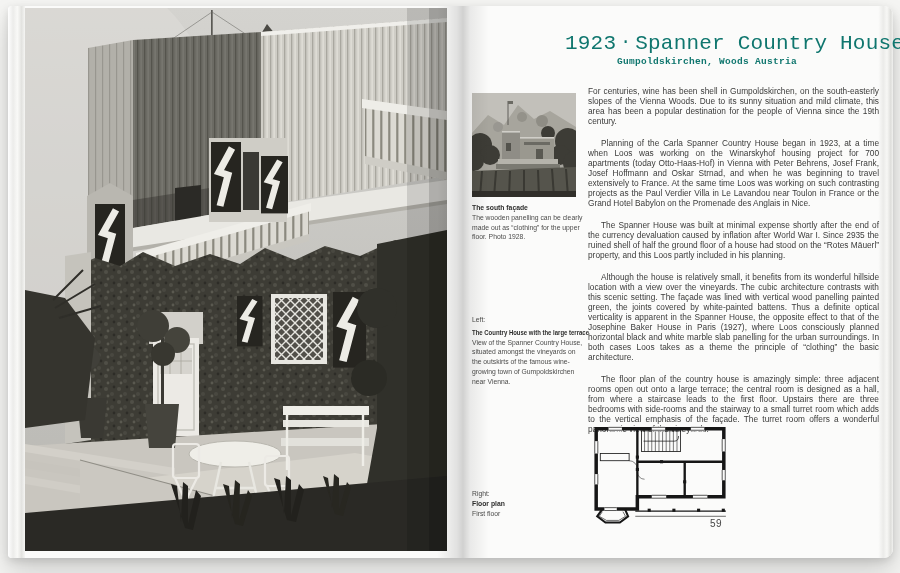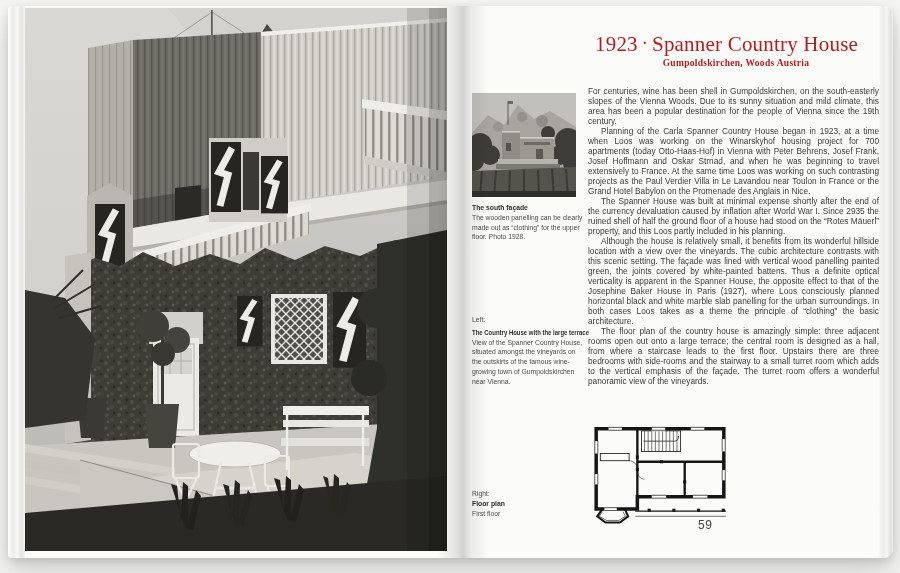--- a/index.html
+++ b/index.html
@@ -11,47 +11,47 @@
   .edge-left{position:absolute;left:0;top:0;bottom:0;width:17px;border-radius:4px 0 0 4px;
         background:linear-gradient(90deg,#ffffff 0%,#ececea 30%,#f9f9f7 55%,#e3e3e0 80%,#f5f5f3 100%);}
   .edge-right{position:absolute;right:0;top:0;bottom:0;width:15px;border-radius:0 9px 9px 0;
         background:linear-gradient(90deg,#fcfcfb 0%,#ebebe9 35%,#f7f7f5 60%,#dededb 85%,#f1f1ef 100%);}
   .gutter{position:absolute;left:429px;top:0;bottom:0;width:52px;z-index:6;pointer-events:none;
         background:linear-gradient(90deg,rgba(0,0,0,0) 0%,rgba(0,0,0,.10) 38%,rgba(0,0,0,.17) 50%,rgba(0,0,0,.07) 64%,rgba(0,0,0,0) 100%);}
   .photo{position:absolute;left:17px;top:2px;width:422px;height:543px;background:#bdbcb7;}
   .photo svg{display:block;width:100%;height:100%;}
 
   
-  .title-block{position:absolute;left:587px;top:26px;width:230px;color:#b91c1c;
-        font-family:Liberation Serif, serif;}
+  .title-block{position:absolute;left:557px;top:26px;width:230px;color:#0f766e;
+        font-family:Liberation Mono, monospace;}
   .title-line{font-size:21px;letter-spacing:.2px;white-space:nowrap;}
   .title-line .sep{padding:0 4px;font-size:18px;vertical-align:2px;}
   .subtitle{font-size:9.5px;font-weight:700;letter-spacing:.3px;text-align:center;
         margin-top:1px;padding-left:52px;white-space:nowrap;}
 
   .bodycol{position:absolute;left:580px;top:80px;width:291px;font-size:8.3px;line-height:10px;
         color:#3b3b3a;text-align:justify;}
   .bodycol p{margin:0;}
-  .bodycol p + p{text-indent:13px;}
+  .bodycol p + p{text-indent:13px;margin-top:12px;}
 
   .thumb{position:absolute;left:464px;top:87px;width:104px;height:104px;background:#b9b7b1;}
   .thumb svg{display:block;width:100%;height:100%;}
 
   .caption{position:absolute;left:464px;width:114px;font-size:6.8px;line-height:9.8px;color:#4c4c4b;}
   .caption .cap-title{font-weight:700;color:#2e2e2d;}
   .cap1{top:197px;}
   .cap2{top:309px;}
   .cap2 .cap-prefix{margin-bottom:3px;}
   .cap3{top:483px;}
   .condense{display:inline-block;transform:scaleX(.88);transform-origin:0 50%;white-space:nowrap;}
 
   .plan{position:absolute;left:582px;top:410px;width:140px;height:110px;}
   .plan svg{display:block;width:100%;height:100%;}
-  .pageno{position:absolute;left:690px;top:512px;width:36px;text-align:left;
-        font-size:12px;color:#454545;letter-spacing:.5px;}
+  .pageno{position:absolute;left:690px;top:512px;width:36px;text-align:center;
+        font-size:10px;color:#454545;letter-spacing:.5px;}
 </style>
 </head>
 <body>
 
 <div class="spread">
   <div class="book">
 
     <div class="edge-left"></div>
     <div class="edge-right"></div>
 

